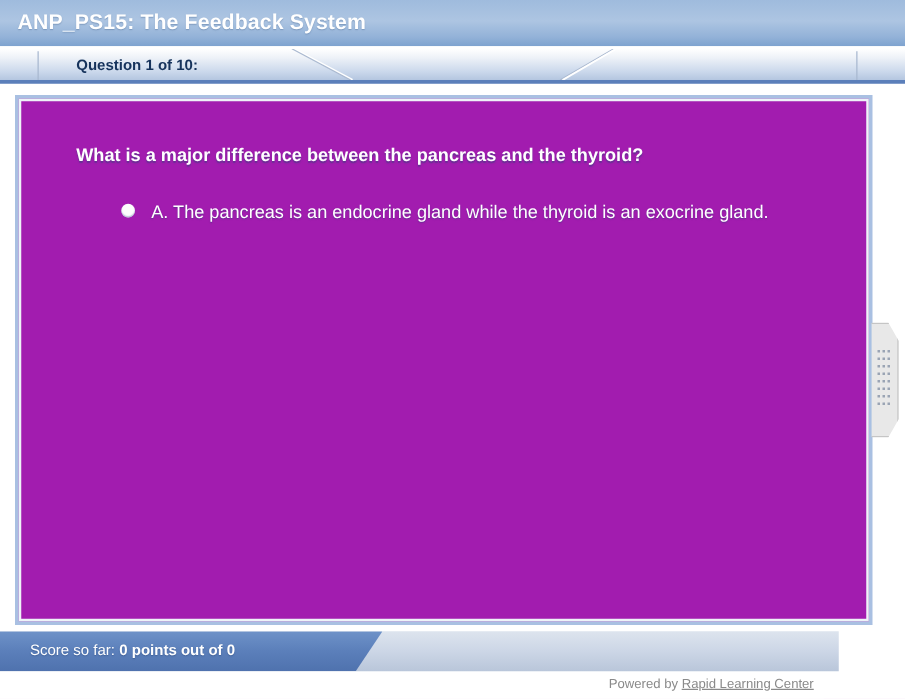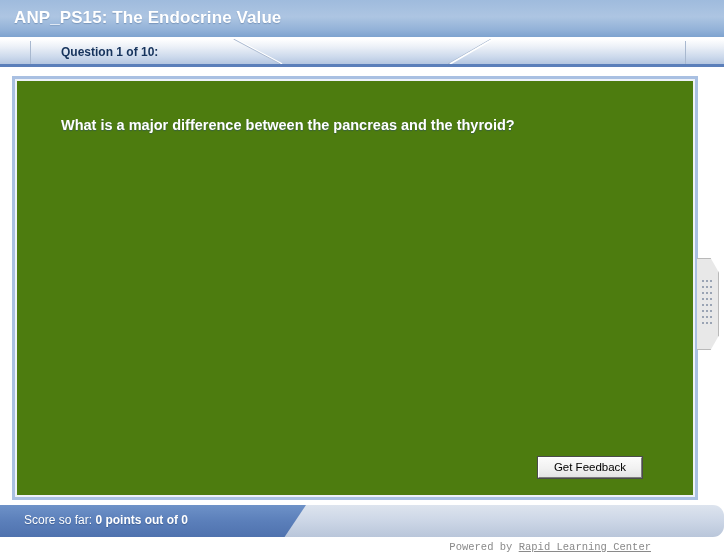--- a/index.html
+++ b/index.html
@@ -96,21 +96,21 @@
   #panel-outer {
     position: absolute;
     left: 12px; top: 76px;
     width: 686px; height: 424px;
     background: #a9c0e2;
     padding: 3px;
   }
   #panel-inner {
     position: relative;
     width: 100%; height: 100%;
-    background: #4d7c0f;
+    background: #a21caf;
     border: 2px solid #eef2f8;
     overflow: hidden;
   }
 
   #question-text {
     position: absolute;
     left: 44px; top: 36px;
     width: 580px;
     font-size: 14.5px;
     font-weight: bold;
@@ -188,23 +188,22 @@
   #splitter .dots i {
     display: block;
     width: 2px; height: 2px;
     background: #9aa4b4;
   }
 
   
   #scorebar-bg {
     position: absolute;
     left: 0; top: 505px;
-    width: 724px; height: 32px;
+    width: 671px; height: 32px;
     background: linear-gradient(to bottom, #dde4ee 0%, #ccd6e6 50%, #b9c6da 100%);
-    border-radius: 11px;
   }
   #scorebar-blue {
     position: absolute;
     left: 0; top: 0;
     width: 306px; height: 32px;
     background: linear-gradient(to bottom, #6e92c8 0%, #5b7fba 50%, #4f72ae 100%);
     clip-path: polygon(0 0, 100% 0, 93% 100%, 0 100%);
   }
   #scorebar-text {
     position: absolute;
@@ -216,42 +215,41 @@
   }
   #scorebar-text .sc-label { font-weight: normal; }
   #scorebar-text .sc-value { font-weight: bold; }
 
   
   #footer {
     position: absolute;
     left: 0; top: 539px;
     width: 659px; height: 20px;
     background: #ffffff;
-    font-family: Liberation Mono, monospace;
   }
   #footer-inner {
     position: absolute;
     right: 8px; top: 2px;
     font-size: 10.5px;
     color: #8a8a8a;
     white-space: nowrap;
   }
   #footer-link {
     color: #8a8a8a;
     text-decoration: underline;
     cursor: pointer;
   }
 </style>
 </head>
 <body>
 
 <div id="app">
 
   <div id="titlebar">
-    <div id="titlebar-text">ANP_PS15: The Endocrine Value</div>
+    <div id="titlebar-text">ANP_PS15: The Feedback System</div>
   </div>
 
   <div id="qbar">
     <div class="qbar-div" id="qbar-div-left"></div>
     <div class="qbar-div" id="qbar-div-right"></div>
 
     <div class="slash" id="slash-left">
       <svg width="52" height="25" viewBox="0 0 52 25">
         <line x1="3" y1="0" x2="50" y2="25" stroke="#ffffff" stroke-width="1.6"></line>
         <line x1="1.5" y1="0" x2="48.5" y2="25" stroke="#aab9d0" stroke-width="1"></line>
@@ -271,27 +269,30 @@
     </div>
   </div>
 
   <div id="panel-outer">
     <div id="panel-inner">
 
       <div id="question-text">What is a major difference between the pancreas and the thyroid?</div>
 
       <div id="choices">
 
+        <div class="choice">
+          <span class="bullet"></span>
+          <span class="choice-text">A. The pancreas is an endocrine gland while the thyroid is an exocrine gland.</span>
+        </div>
 
 
 
 
       </div>
 
-      <div id="feedback-button">Get Feedback</div>
     </div>
   </div>
 
   <div id="splitter">
     <div class="grip-shape"></div>
     <div class="dots">
       <i></i>
         <i></i>
         <i></i>
       <i></i>

